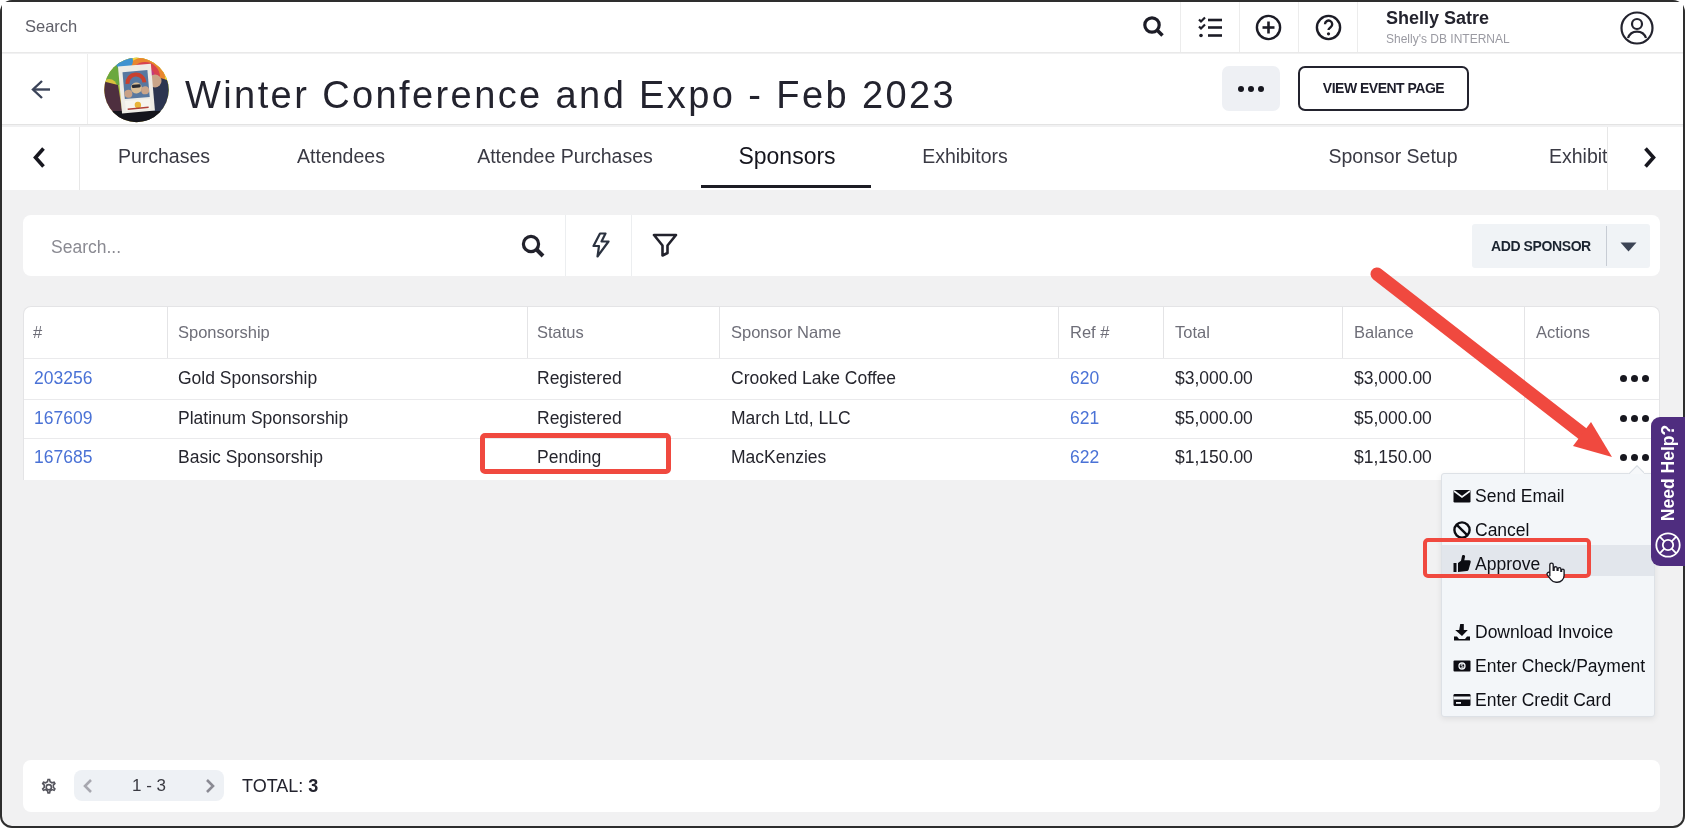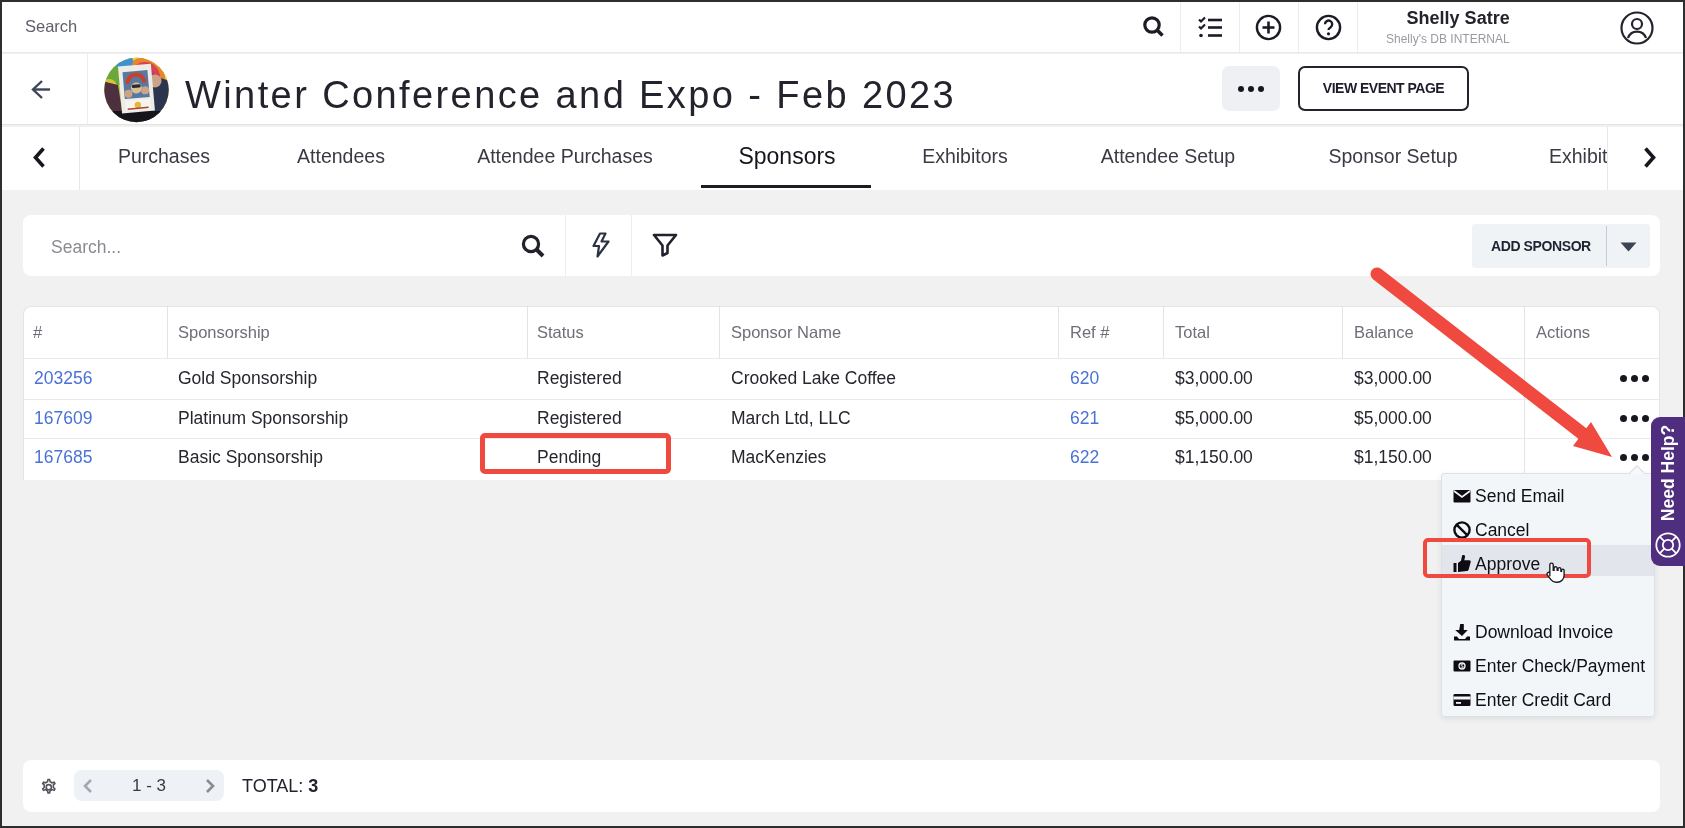--- a/index.html
+++ b/index.html
@@ -1,26 +1,26 @@
 <!DOCTYPE html>
 <html><head>
 <meta charset="utf-8">
 <style>
   * { margin:0; padding:0; box-sizing:border-box; }
   html,body { width:1685px; height:828px; overflow:hidden; }
   body { font-family:"Liberation Sans", sans-serif; background:#fff; }
-  .page { position:relative; width:1685px; height:828px; background:#f1f1f2; box-shadow: inset 0 0 0 2px #2e2e2e; }
+  .page { position:relative; width:1685px; height:828px; background:#f1f1f2; box-shadow: inset 0 0 0 2px #2e2e2e; border-radius: 12px; }
   .abs { position:absolute; }
 
   
   .topbar { position:absolute; left:2px; top:2px; right:2px; height:51px; background:#fff; border-bottom:1px solid #e9e9e9; }
   .topbar .vsep { position:absolute; top:0; bottom:0; width:1px; background:#ececec; }
   .search-lbl { position:absolute; left:23px; top:15px; font-size:16.5px; color:#5f5f68; }
   .who { position:absolute; left:1384px; top:6px; }
-  .who .nm { font-size:18px; font-weight:bold; color:#23232e;text-align:right; }
+  .who .nm { font-size:18px; font-weight:bold; color:#23232e; }
   .who .db { font-size:12px; color:#9a9aa2; margin-top:3px; }
 
   
   .evhead { position:absolute; left:2px; top:54px; right:2px; height:71px; background:#fff; border-bottom:1px solid #e3e3e3; }
   .evhead .backsep { position:absolute; left:85px; top:0; bottom:0; width:1px; background:#eee; }
   .evtitle { position:absolute; left:183px; top:20px; font-size:38px; color:#23232e; letter-spacing:2.4px; white-space:nowrap; }
   .dots-btn { position:absolute; left:1220px; top:12px; width:58px; height:45px; background:#eef0f4; border-radius:7px; }
   .dots3 { position:absolute; top:50%; left:50%; transform:translate(-50%,-50%); display:flex; gap:4px; }
   .dots3 i { width:6px; height:6px; background:#17171f; border-radius:50%; display:block; }
   .btn-view { position:absolute; left:1296px; top:12px; width:171px; height:45px; background:#fff; border:2px solid #23232e; border-radius:7px; color:#1d1d2a; font-size:14px; font-weight:bold; text-align:center; line-height:41px; letter-spacing:-0.5px; }
@@ -175,21 +175,20 @@
   <div class="tabbar">
     <div class="cellL"></div>
     <svg class="abs" style="left:30px;top:19px" width="15" height="23" viewBox="0 0 15 23">
       <path d="M11.5 2.5 L3.5 11.5 L11.5 20.5" fill="none" stroke="#17171f" stroke-width="3.6"></path>
     </svg>
     <div class="tab" style="left:162px">Purchases</div>
     <div class="tab" style="left:339px">Attendees</div>
     <div class="tab" style="left:563px">Attendee Purchases</div>
     <div class="tab active" style="left:785px">Sponsors</div>
     <div class="tab" style="left:963px">Exhibitors</div>
-    <div class="tab" style="left:1166px">Attendee Setup</div>
     <div class="tab" style="left:1391px">Sponsor Setup</div>
     <div class="abs" style="left:1508px;top:0;width:97px;height:63px;overflow:hidden">
       <div style="position:absolute;left:39px;top:0;height:63px;line-height:58px;font-size:19.5px;color:#3a3a44;white-space:nowrap">Exhibitor Setup</div>
     </div>
     <div class="tab-underline"></div>
     <div class="cellR"></div>
     <svg class="abs" style="left:1640px;top:19px" width="15" height="23" viewBox="0 0 15 23">
       <path d="M3.5 2.5 L11.5 11.5 L3.5 20.5" fill="none" stroke="#17171f" stroke-width="3.6"></path>
     </svg>
   </div>

